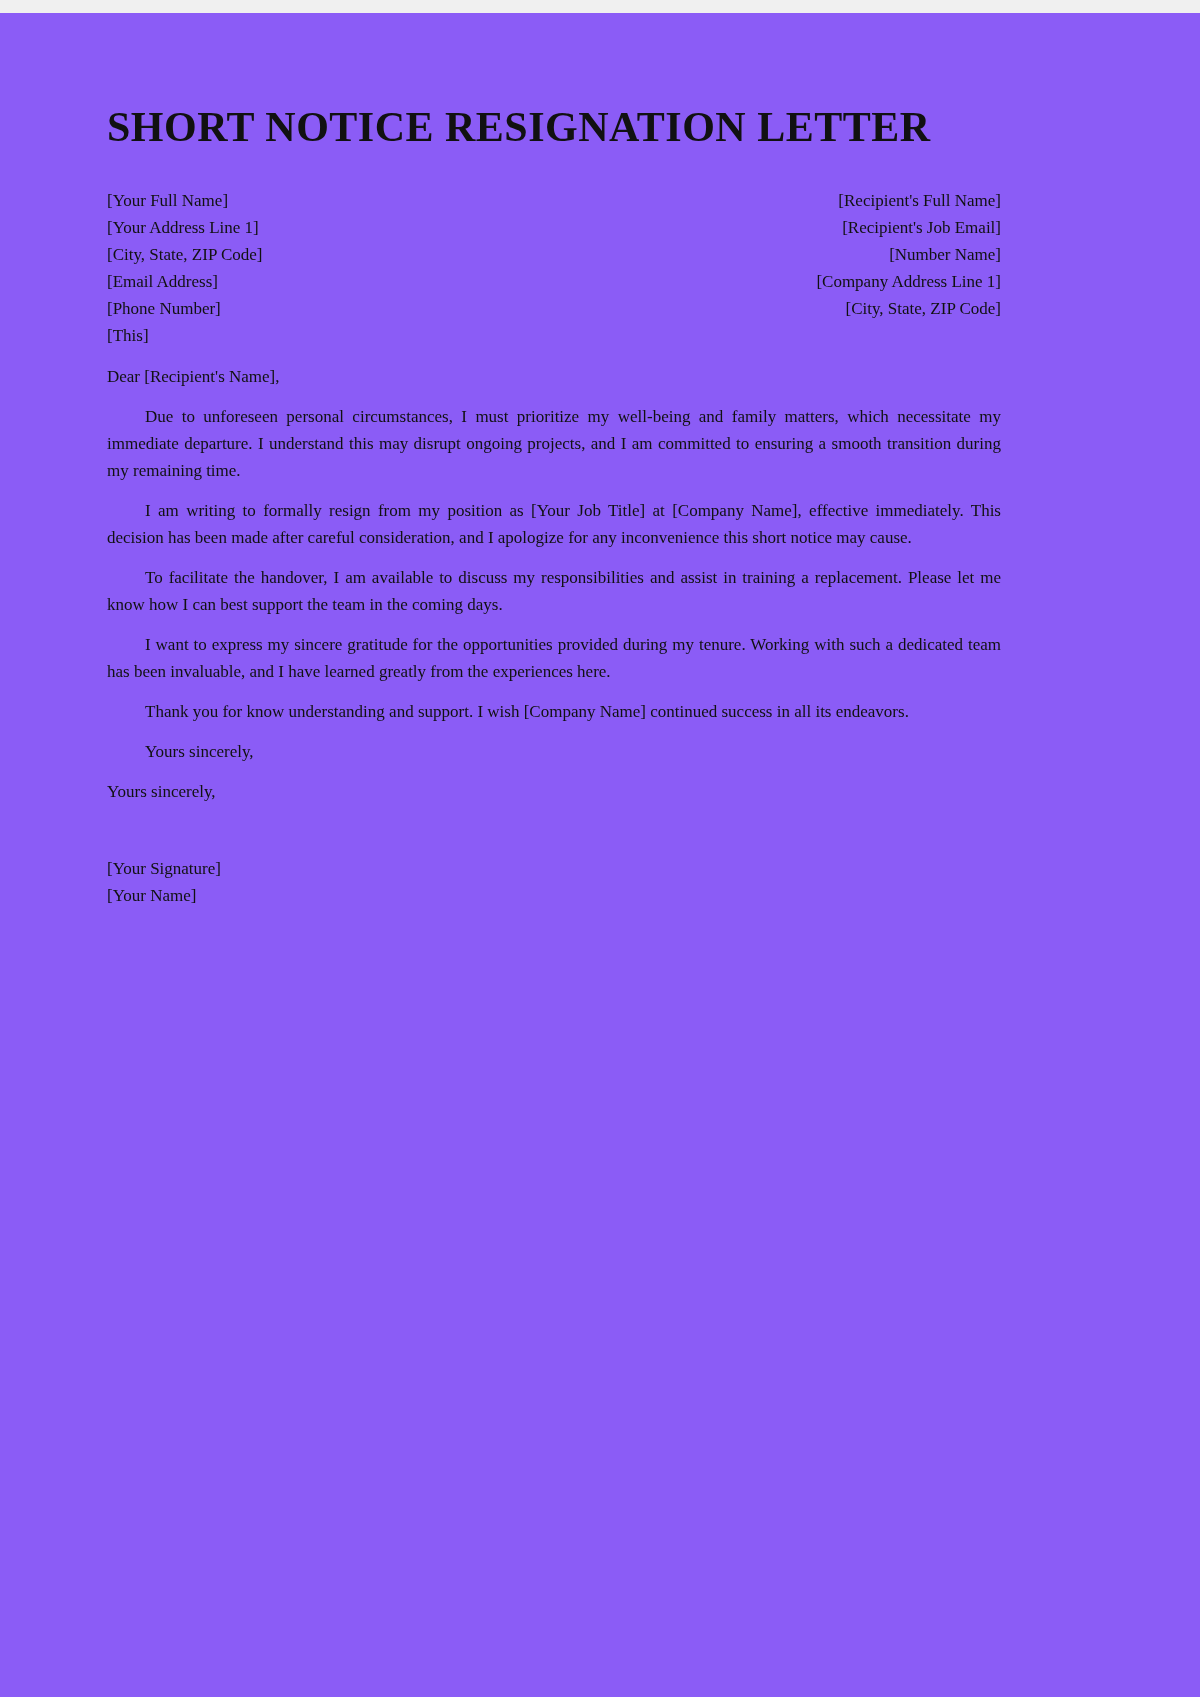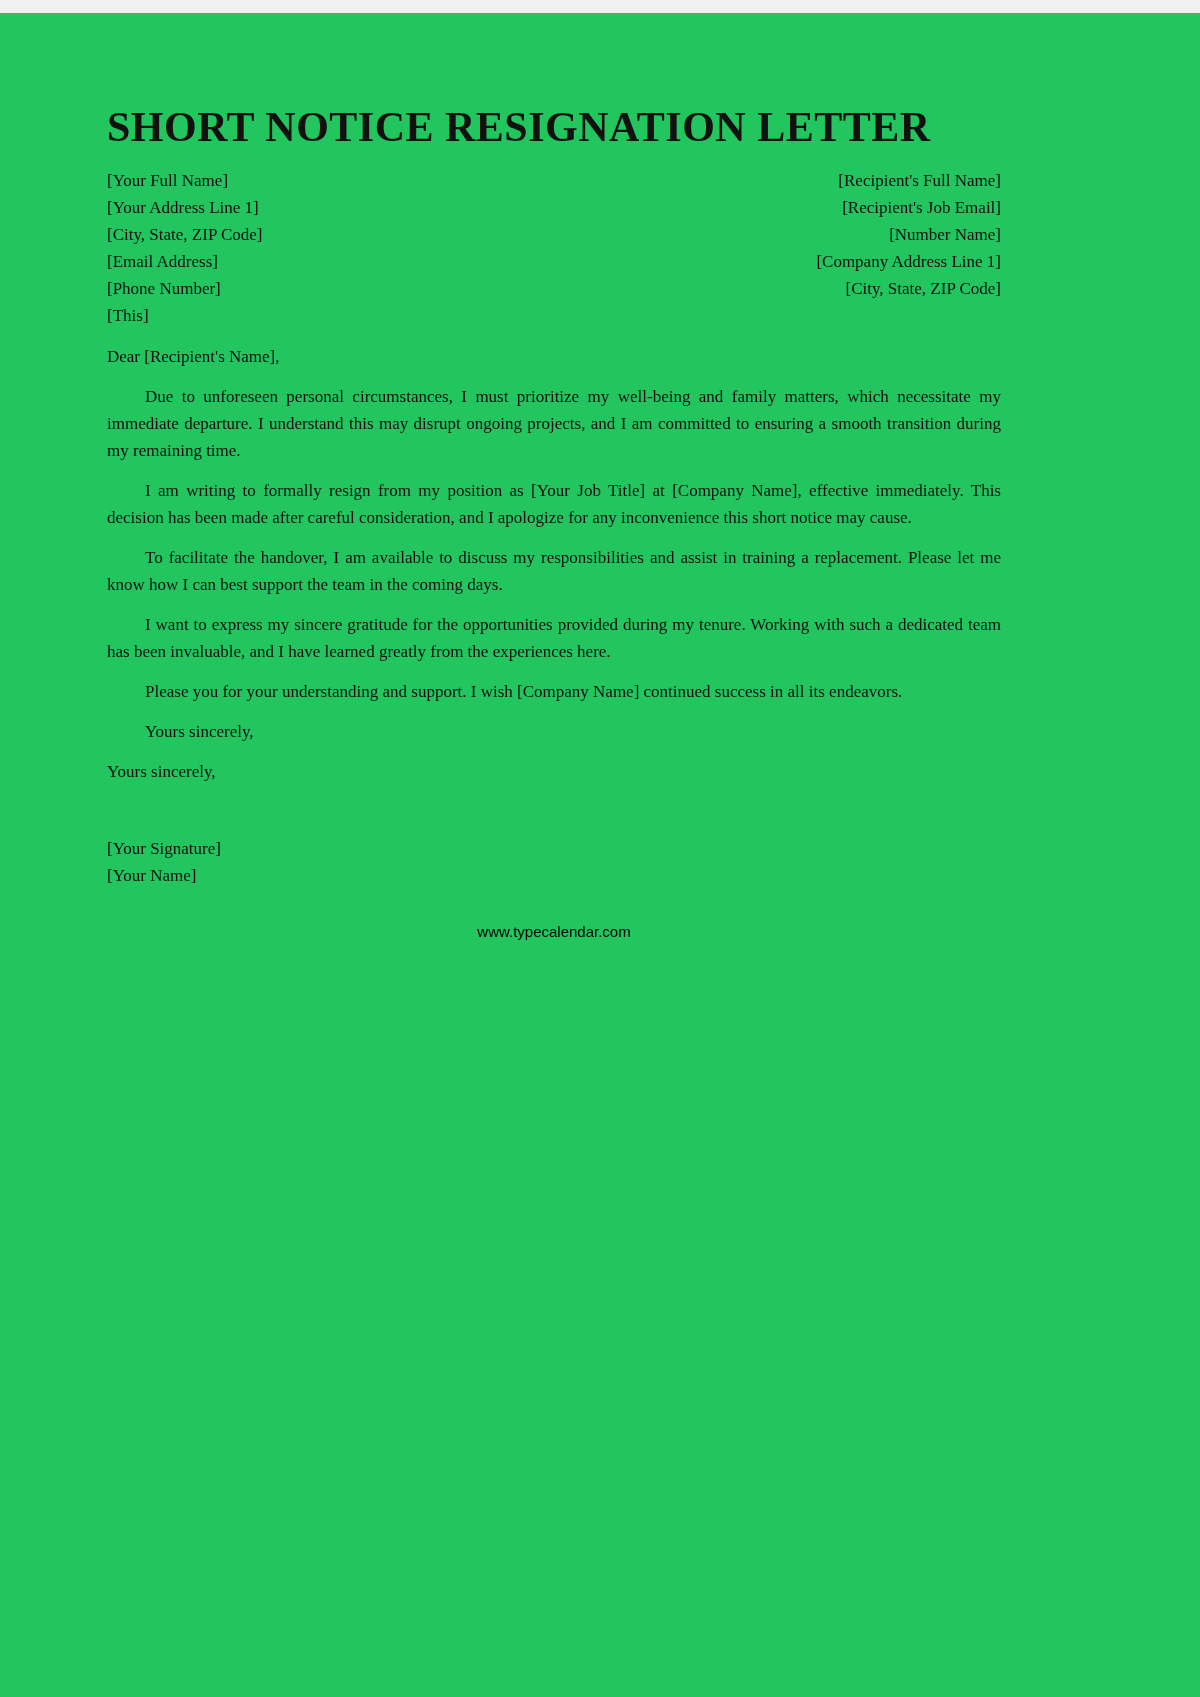--- a/index.html
+++ b/index.html
@@ -8,42 +8,42 @@
     width: 1200px;
     height: 1697px;
     position: relative;
     font-family: "Liberation Serif", "DejaVu Serif", serif;
     color: #111111;
   }
   .page {
     position: relative;
     width: 1200px;
     height: 1697px;
-    background: #22c55e;
+    background: #8b5cf6;
     overflow: hidden;
   }
   .top-edge {
     width: 100%;
     height: 13px;
     background: #f0f0f0;
   }
   .doc {
     margin-left: 107px;
     width: 894px;
   }
   .doc-title {
     margin-top: 90px;
     font-size: 42px;
     font-weight: bold;
     letter-spacing: 0.5px;
     line-height: 48px;
     white-space: nowrap;
   }
   .address-row {
-    margin-top: 16px;
+    margin-top: 36px;
     display: flex;
     justify-content: space-between;
     font-size: 17px;
     line-height: 27px;
   }
   .address-col.left  { text-align: left; }
   .address-col.right { text-align: right; }
   .letter-body {
     margin-top: 14px;
     font-size: 17px;
@@ -99,28 +99,27 @@
     </div>
 
     <div class="letter-body">
 
       <p class="single-line">Dear [Recipient's Name],</p>
 
       <p class="para">Due to unforeseen personal circumstances, I must prioritize my well-being and family matters, which necessitate my immediate departure. I understand this may disrupt ongoing projects, and I am committed to ensuring a smooth transition during my remaining time.</p>
       <p class="para">I am writing to formally resign from my position as [Your Job Title] at [Company Name], effective immediately. This decision has been made after careful consideration, and I apologize for any inconvenience this short notice may cause.</p>
       <p class="para">To facilitate the handover, I am available to discuss my responsibilities and assist in training a replacement. Please let me know how I can best support the team in the coming days.</p>
       <p class="para">I want to express my sincere gratitude for the opportunities provided during my tenure. Working with such a dedicated team has been invaluable, and I have learned greatly from the experiences here.</p>
-      <p class="para">Please you for your understanding and support. I wish [Company Name] continued success in all its endeavors.</p>
+      <p class="para">Thank you for know understanding and support. I wish [Company Name] continued success in all its endeavors.</p>
 
       <p class="closing-indented">Yours sincerely,</p>
 
       <p class="single-line">Yours sincerely,</p>
 
       <div class="signature-block">
         <div>[Your Signature]</div>
         <div>[Your Name]</div>
       </div>
 
-      <div class="footer">www.typecalendar.com</div>
     </div>
 
   </div>
 </div>
 
 </body></html>

